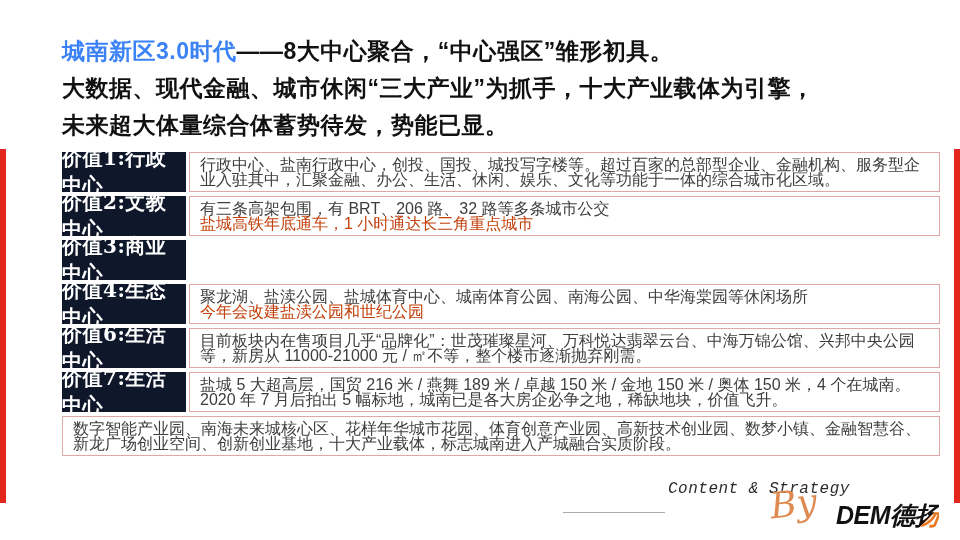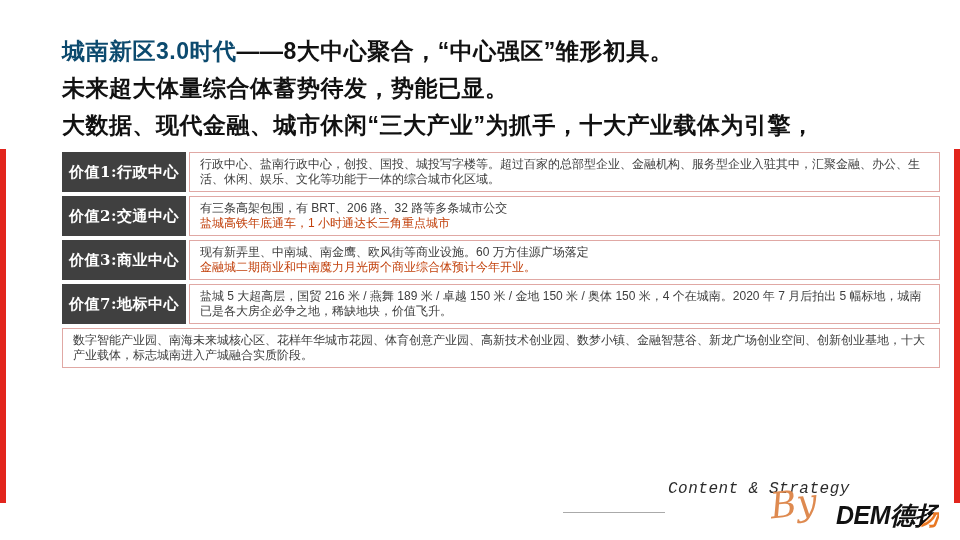--- a/index.html
+++ b/index.html
@@ -12,39 +12,39 @@
   .side-bar{position:absolute;top:149px;width:6px;height:354px;background:#e2251d;}
   .side-bar.left{left:0;}
   .side-bar.right{right:0;}
 
   
   .header{
     position:absolute;left:62px;top:33px;width:860px;
     font-size:23px;font-weight:900;line-height:37px;color:#111;
     letter-spacing:0.5px;
   }
-  .header .accent{color:#0c4a6e;}
+  .header .accent{color:#3b82f6;}
 
   
   .value-table{
     position:absolute;left:62px;top:152px;width:878px;
     display:flex;flex-direction:column;gap:4px;
   }
   .row{display:flex;gap:3px;height:40px;}
   .row-label{
-    flex:0 0 124px;background:#404040;color:#ffffff;
+    flex:0 0 124px;background:#0f172a;color:#ffffff;
     display:flex;align-items:center;justify-content:center;
     font-family:"DejaVu Serif","Liberation Serif",serif;
-    font-weight:bold;font-size:15px;letter-spacing:0.5px;
+    font-weight:bold;font-size:20px;letter-spacing:0.5px;
   }
   .row-desc{
     flex:1;border:1px solid #e0a8a4;background:#ffffff;
     padding:3px 10px;box-sizing:border-box;
     display:flex;flex-direction:column;justify-content:center;
-    font-size:12px;line-height:15px;color:#3d3d3d;
+    font-size:16px;line-height:15px;color:#3d3d3d;
   }
   .desc-line:empty{display:none;}
   .desc-line.red{color:#c2410c;}
 
   
   .credit-rule{position:absolute;left:563px;top:512px;width:102px;height:1px;background:#aaaaaa;}
   .credit-text{
     position:absolute;left:668px;top:480px;
     font-family:Liberation Mono, monospace;
     font-style:italic;font-size:16px;color:#2b2b2b;letter-spacing:0.5px;
@@ -67,55 +67,65 @@
   }
 </style>
 </head>
 <body>
 
 <div class="side-bar left"></div>
 <div class="side-bar right"></div>
 
 <div class="header">
   <div><span class="accent">城南新区3.0时代</span><span>——8大中心聚合，“中心强区”雏形初具。</span></div>
+  <div>大数据、现代金融、城市休闲“三大产业”为抓手，十大产业载体为引擎，</div>
   <div>未来超大体量综合体蓄势待发，势能已显。</div>
-  <div>大数据、现代金融、城市休闲“三大产业”为抓手，十大产业载体为引擎，</div>
 </div>
 
 <div class="value-table">
 
   <div class="row">
     <div class="row-label">价值1:行政中心</div>
     <div class="row-desc">
       <div class="desc-line">行政中心、盐南行政中心，创投、国投、城投写字楼等。超过百家的总部型企业、金融机构、服务型企业入驻其中，汇聚金融、办公、生活、休闲、娱乐、文化等功能于一体的综合城市化区域。</div>
 
     </div>
   </div>
 
   <div class="row">
-    <div class="row-label">价值2:交通中心</div>
+    <div class="row-label">价值2:文教中心</div>
     <div class="row-desc">
       <div class="desc-line">有三条高架包围，有 BRT、206 路、32 路等多条城市公交</div>
       <div class="desc-line red">盐城高铁年底通车，1 小时通达长三角重点城市</div>
     </div>
   </div>
 
   <div class="row">
     <div class="row-label">价值3:商业中心</div>
+  </div>
+
+  <div class="row">
+    <div class="row-label">价值4:生态中心</div>
     <div class="row-desc">
-      <div class="desc-line">现有新弄里、中南城、南金鹰、欧风街等商业设施。60 万方佳源广场落定</div>
-      <div class="desc-line red">金融城二期商业和中南魔力月光两个商业综合体预计今年开业。</div>
+      <div class="desc-line">聚龙湖、盐渎公园、盐城体育中心、城南体育公园、南海公园、中华海棠园等休闲场所</div>
+      <div class="desc-line red">今年会改建盐渎公园和世纪公园</div>
     </div>
   </div>
 
 
+  <div class="row">
+    <div class="row-label">价值6:生活中心</div>
+    <div class="row-desc">
+      <div class="desc-line">目前板块内在售项目几乎“品牌化”：世茂璀璨星河、万科悦达翡翠云台、中海万锦公馆、兴邦中央公园等，新房从 11000-21000 元 / ㎡不等，整个楼市逐渐抛弃刚需。</div>
 
+    </div>
+  </div>
 
   <div class="row">
-    <div class="row-label">价值7:地标中心</div>
+    <div class="row-label">价值7:生活中心</div>
     <div class="row-desc">
       <div class="desc-line">盐城 5 大超高层，国贸 216 米 / 燕舞 189 米 / 卓越 150 米 / 金地 150 米 / 奥体 150 米，4 个在城南。2020 年 7 月后拍出 5 幅标地，城南已是各大房企必争之地，稀缺地块，价值飞升。</div>
 
     </div>
   </div>
 
   <div class="row">
     <div class="row-desc">
       <div class="desc-line">数字智能产业园、南海未来城核心区、花样年华城市花园、体育创意产业园、高新技术创业园、数梦小镇、金融智慧谷、新龙广场创业空间、创新创业基地，十大产业载体，标志城南进入产城融合实质阶段。</div>
 

